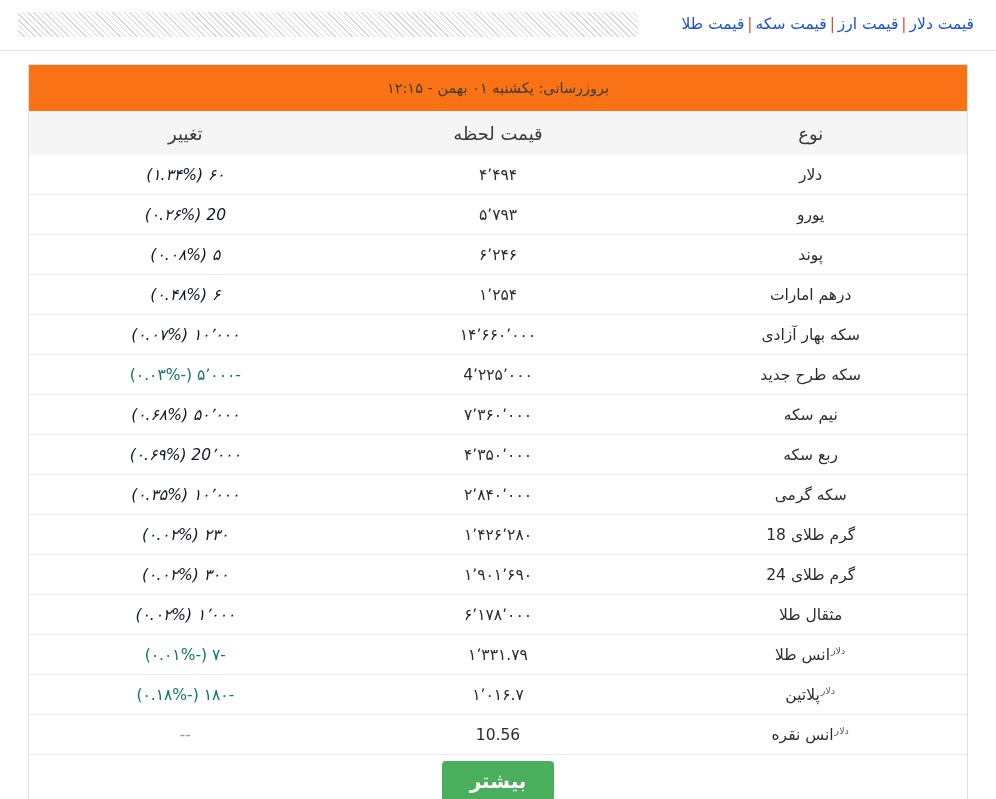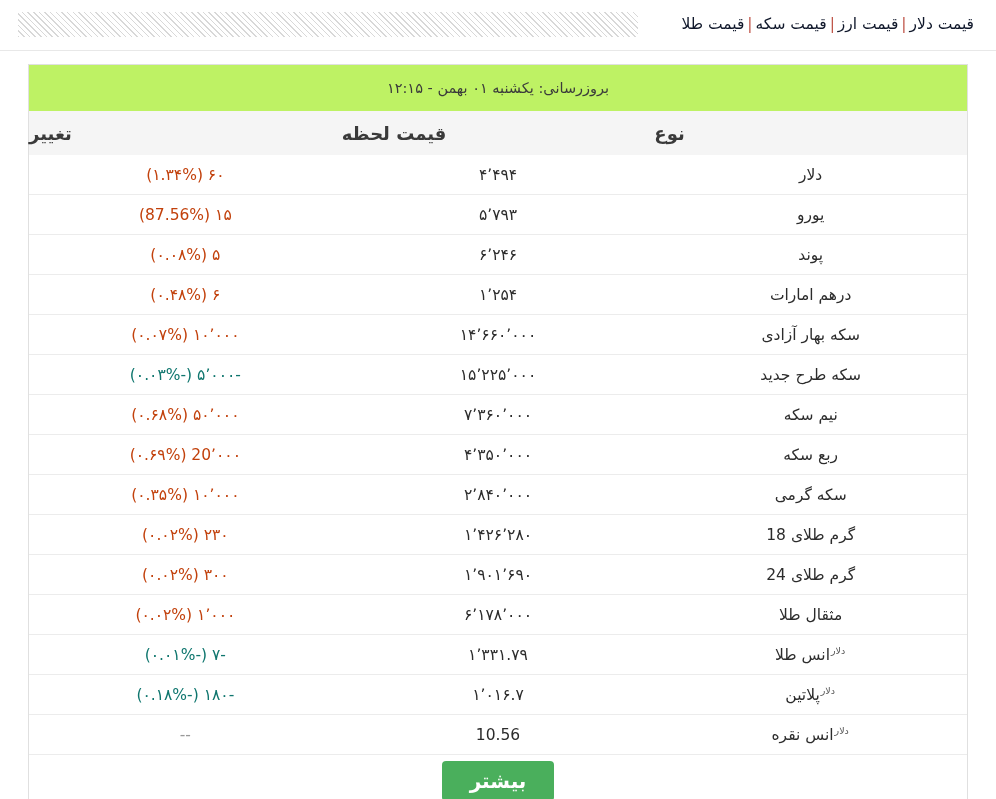--- a/index.html
+++ b/index.html
@@ -43,21 +43,21 @@
     right: 22px;
     top: 10px;
     font-size: 15.5px;
     color: #c0574b;
     direction: rtl;
     white-space: nowrap;
     line-height: 28px;
     letter-spacing: 0px;
   }
   .header-links a {
-    color: #0f172a;
+    color: #1d4ed8;
     text-decoration: none;
   }
   .header-links .sep {
     color: #c0574b;
     padding: 0 3px;
   }
 
   .header-rule {
     width: 996px;
     height: 1px;
@@ -83,34 +83,34 @@
     padding: 0;
   }
 
   
   .update-row td {
     height: 46px;
     text-align: center;
     vertical-align: middle;
     font-size: 14.5px;
     color: #3b3b3b;
-    background: #bef264;
+    background: #f97316;
     border-bottom: 1px solid #e4e4e4;
   }
 
   
   .col-header th {
     height: 44px;
     vertical-align: middle;
     background: #f5f5f5;
     font-size: 18px;
-    font-weight: bold;
+    font-weight: normal;
     color: #3a3a3a;
     border-bottom: 1px solid #e4e4e4;
-    text-align: left;
+    text-align: center;
   }
   .col-header th.c-type   { width: 338px; }
   .col-header th.c-price  { width: 292px; }
   .col-header th.c-change { width: 308px; }
 
   
   tr.data-row td {
     height: 39px;
     vertical-align: middle;
     text-align: center;
@@ -127,21 +127,21 @@
   td.cell-price {
     width: 292px;
     color: #2c2c2c;
     border-left: 1px solid #e4e4e4;
     font-size: 15px;
   }
   td.cell-change {
     width: 308px;
     font-size: 14.5px;
   }
-  .up    { color: #c2410c; }
+  .up    { color: #0f172a; font-style: italic; }
   .down  { color: #0f766e; }
   .flat  { color: #999999; }
 
   .unit-sup {
     font-size: 9.5px;
     vertical-align: super;
     color: #555555;
     margin-right: 1px;
     margin-left: 1px;
     font-weight: normal;
@@ -193,40 +193,40 @@
       </tr>
 
       <tr class="data-row">
           <td class="cell-type"><span>دلار</span></td>
           <td class="cell-price">۴٬۴۹۴</td>
           <td class="cell-change up">۶۰ (۱.۳۴%)</td>
         </tr>
         <tr class="data-row">
           <td class="cell-type"><span>یورو</span></td>
           <td class="cell-price">۵٬۷۹۳</td>
-          <td class="cell-change up">۱۵ (87.56%)</td>
+          <td class="cell-change up">20 (۰.۲۶%)</td>
         </tr>
         <tr class="data-row">
           <td class="cell-type"><span>پوند</span></td>
           <td class="cell-price">۶٬۲۴۶</td>
           <td class="cell-change up">۵ (۰.۰۸%)</td>
         </tr>
         <tr class="data-row">
           <td class="cell-type"><span>درهم امارات</span></td>
           <td class="cell-price">۱٬۲۵۴</td>
           <td class="cell-change up">۶ (۰.۴۸%)</td>
         </tr>
         <tr class="data-row">
           <td class="cell-type"><span>سکه بهار آزادی</span></td>
           <td class="cell-price">۱۴٬۶۶۰٬۰۰۰</td>
           <td class="cell-change up">۱۰٬۰۰۰ (۰.۰۷%)</td>
         </tr>
         <tr class="data-row">
           <td class="cell-type"><span>سکه طرح جدید</span></td>
-          <td class="cell-price">۱۵٬۲۲۵٬۰۰۰</td>
+          <td class="cell-price">4٬۲۲۵٬۰۰۰</td>
           <td class="cell-change down">-۵٬۰۰۰ (-۰.۰۳%)</td>
         </tr>
         <tr class="data-row">
           <td class="cell-type"><span>نیم سکه</span></td>
           <td class="cell-price">۷٬۳۶۰٬۰۰۰</td>
           <td class="cell-change up">۵۰٬۰۰۰ (۰.۶۸%)</td>
         </tr>
         <tr class="data-row">
           <td class="cell-type"><span>ربع سکه</span></td>
           <td class="cell-price">۴٬۳۵۰٬۰۰۰</td>

